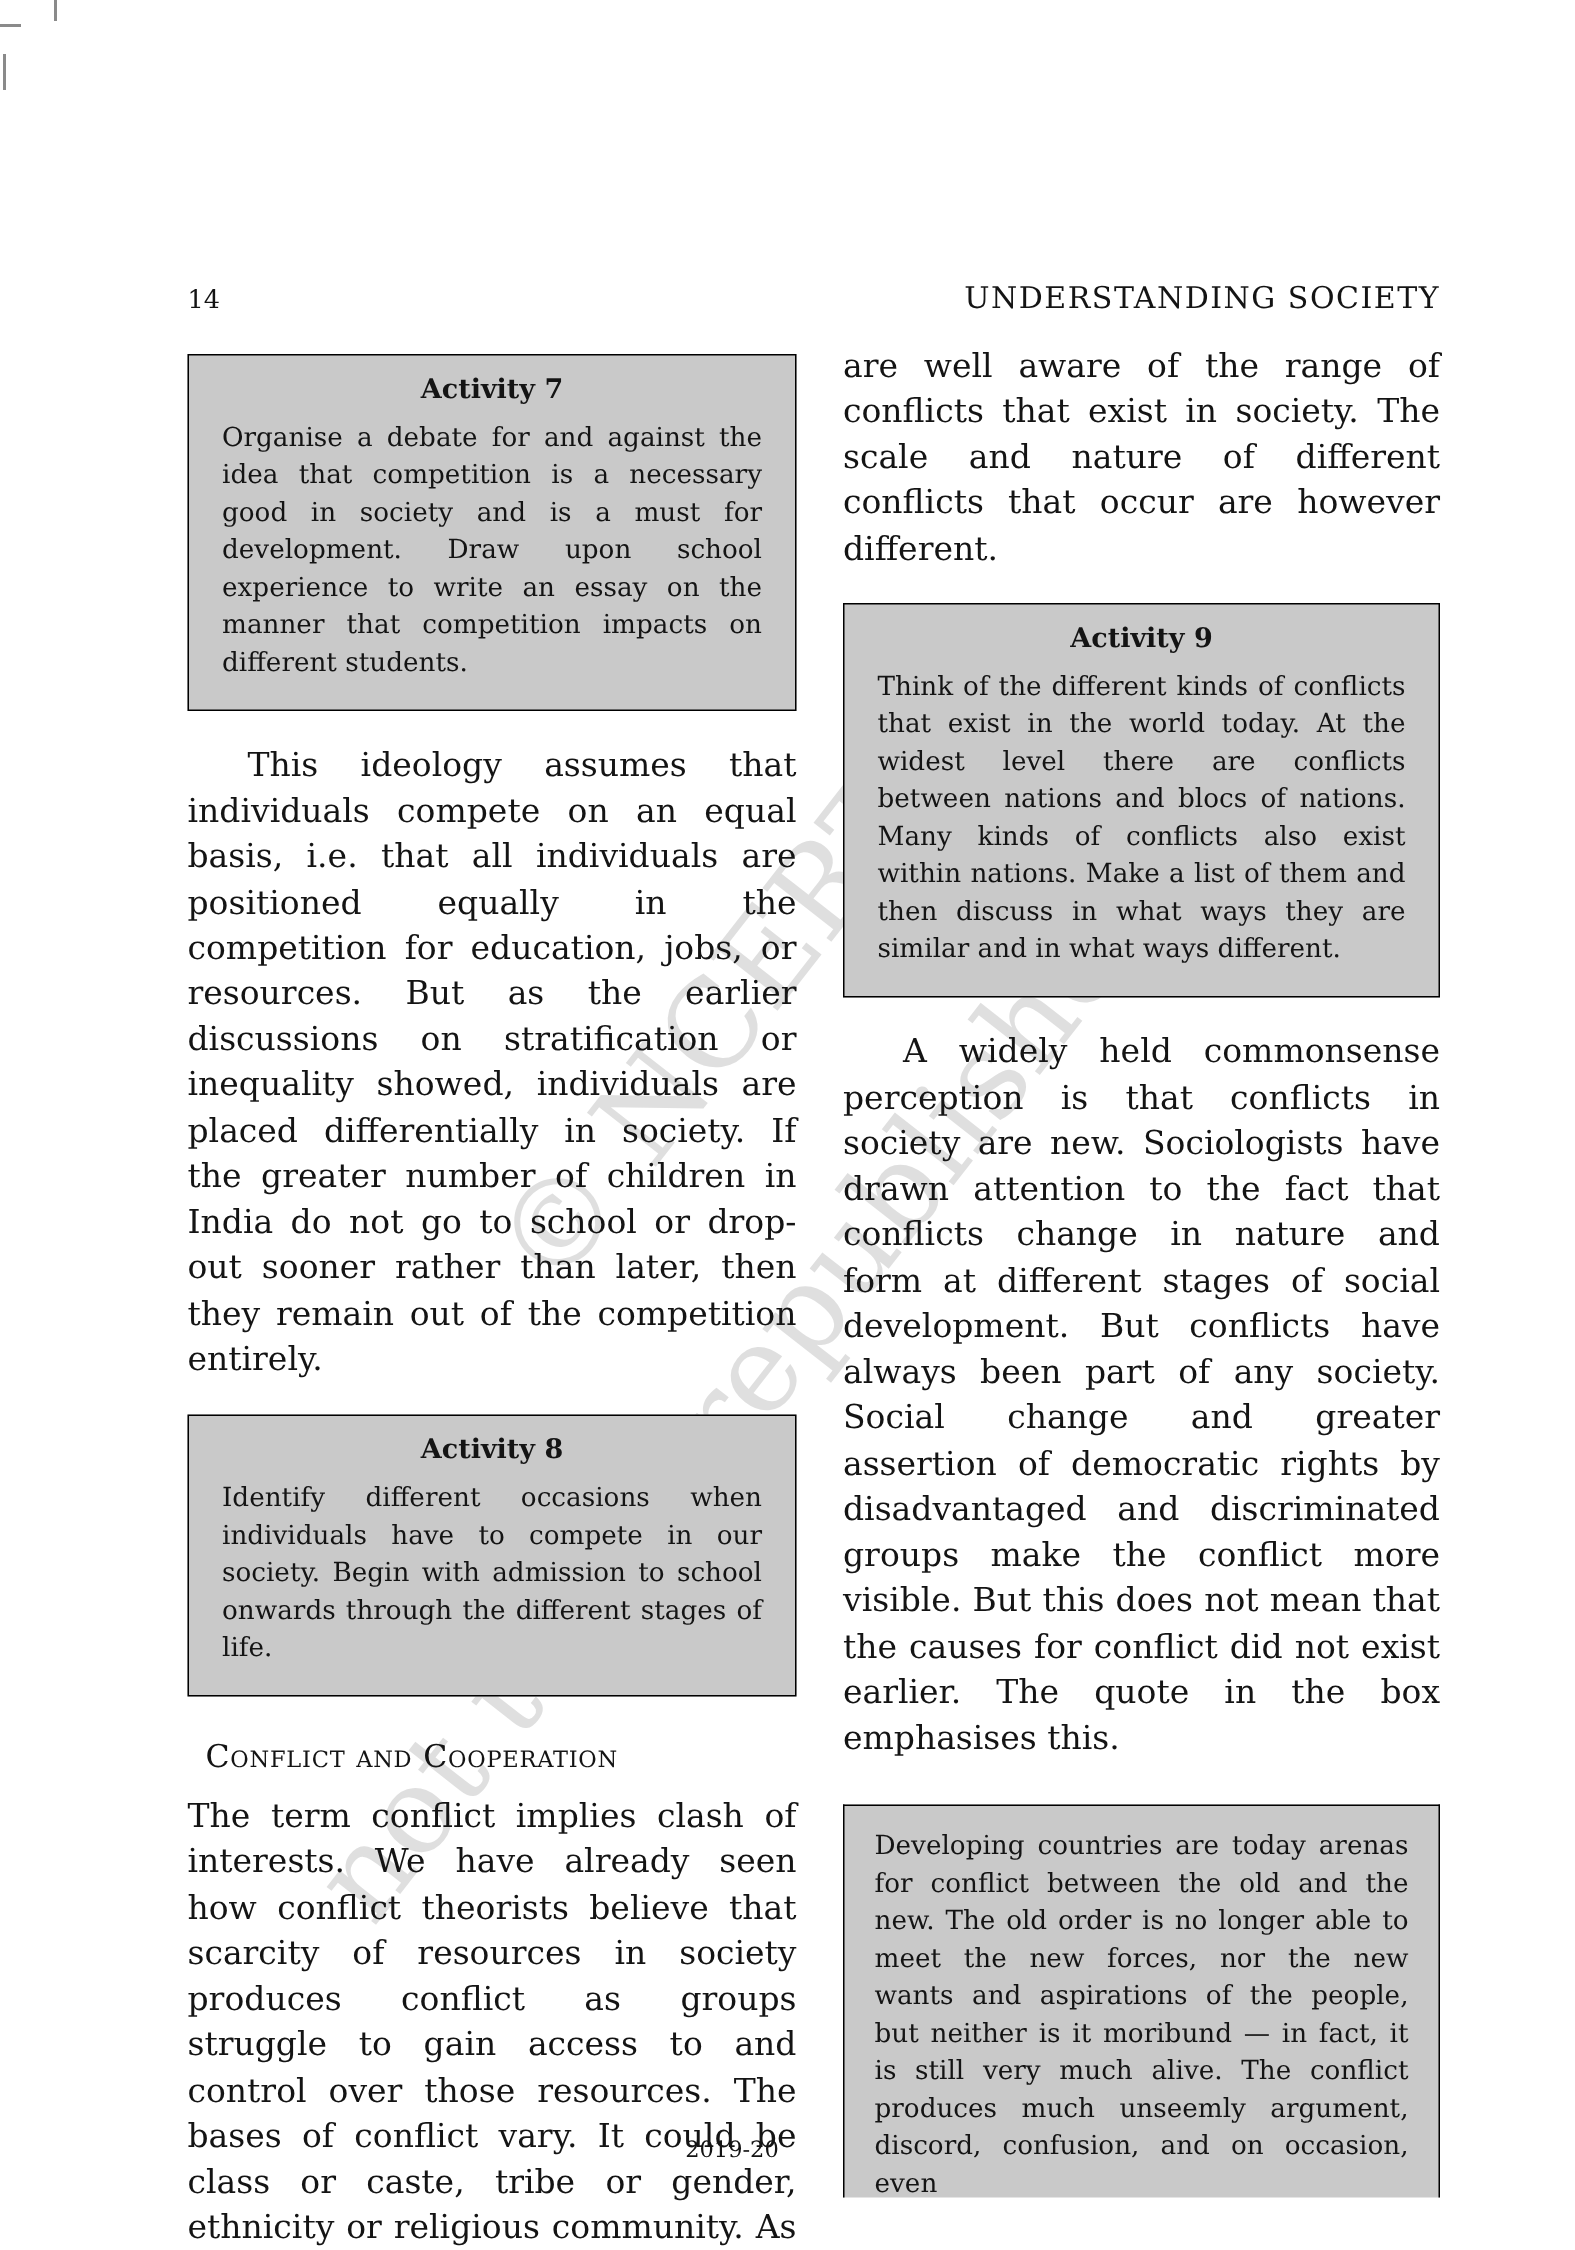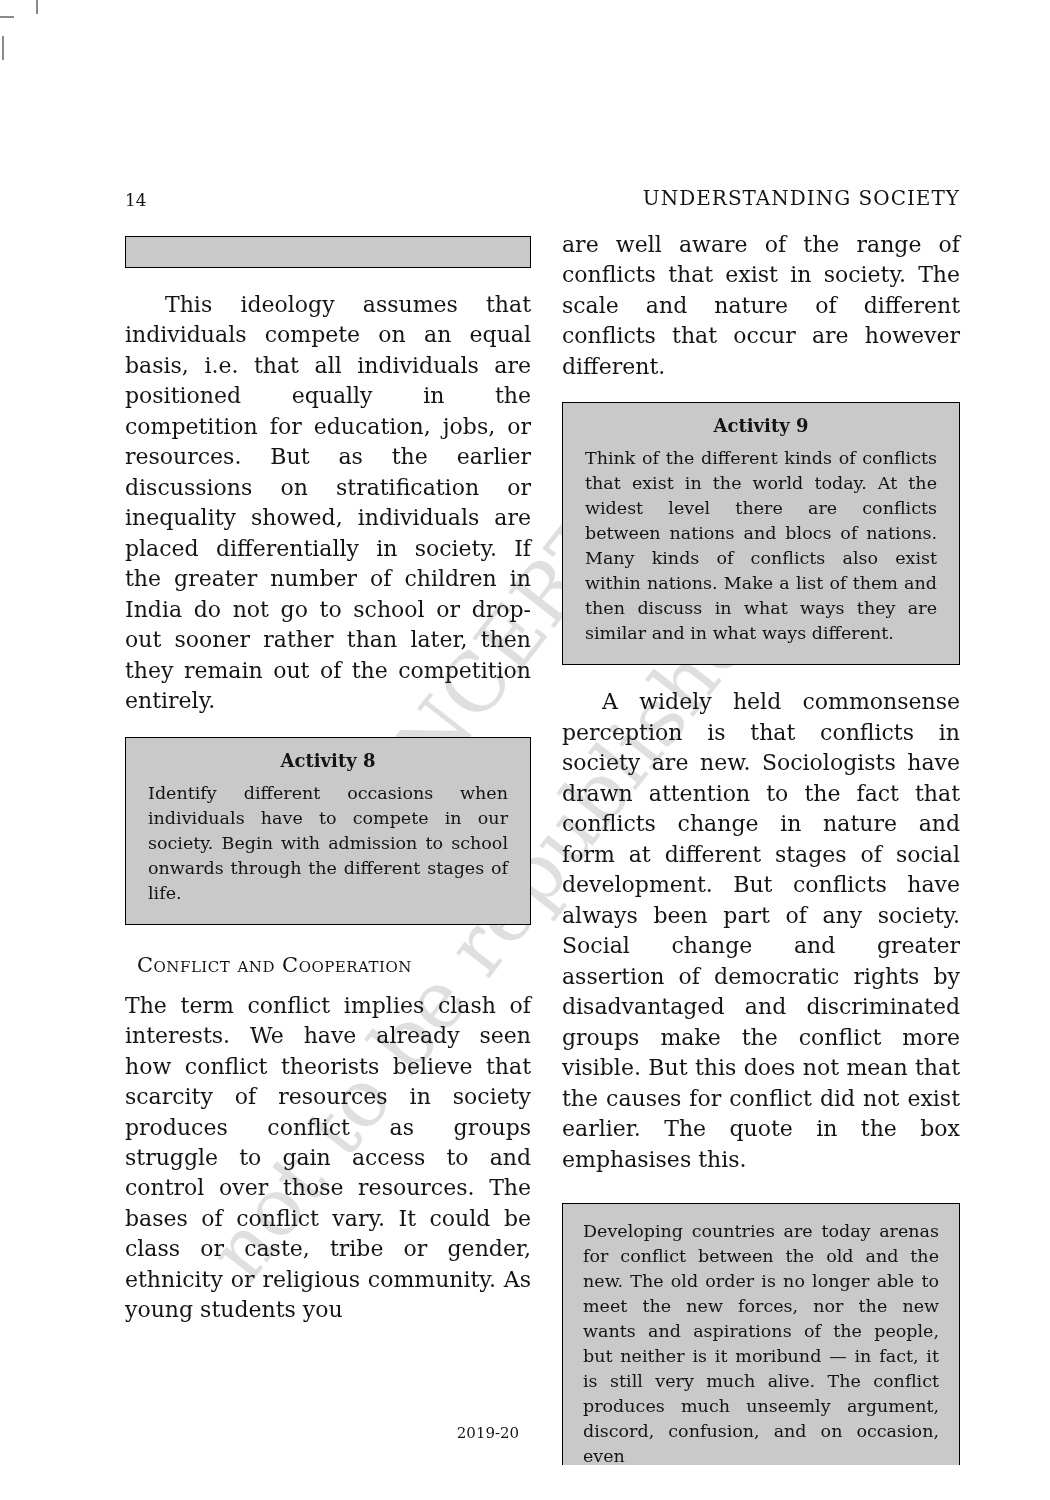--- a/index.html
+++ b/index.html
@@ -87,20 +87,22 @@
   </div>
 
   <div class="header">
     <span class="page-num">14</span>
     <span class="book-title">UNDERSTANDING SOCIETY</span>
   </div>
 
   <div class="col-left">
 
     <div class="activity-box mb22">
+      <div class="activity-title">Activity 7</div>
+      <div class="activity-body">Organise a debate for and against the idea that competition is a necessary good in society and is a must for development. Draw upon school experience to write an essay on the manner that competition impacts on different students.</div>
     </div>
 
     <p class="para indent mb20">This ideology assumes that individuals compete on an equal basis, i.e. that all individuals are positioned equally in the competition for education, jobs, or resources. But as the earlier discussions on stratification or inequality showed, individuals are placed differentially in society. If the greater number of children in India do not go to school or drop-out sooner rather than later, then they remain out of the competition entirely.</p>
 
     <div class="activity-box">
       <div class="activity-title">Activity 8</div>
       <div class="activity-body">Identify different occasions when individuals have to compete in our society. Begin with admission to school onwards through the different stages of life.</div>
     </div>
 
     <h2 class="section-heading">Conflict and Cooperation</h2>

